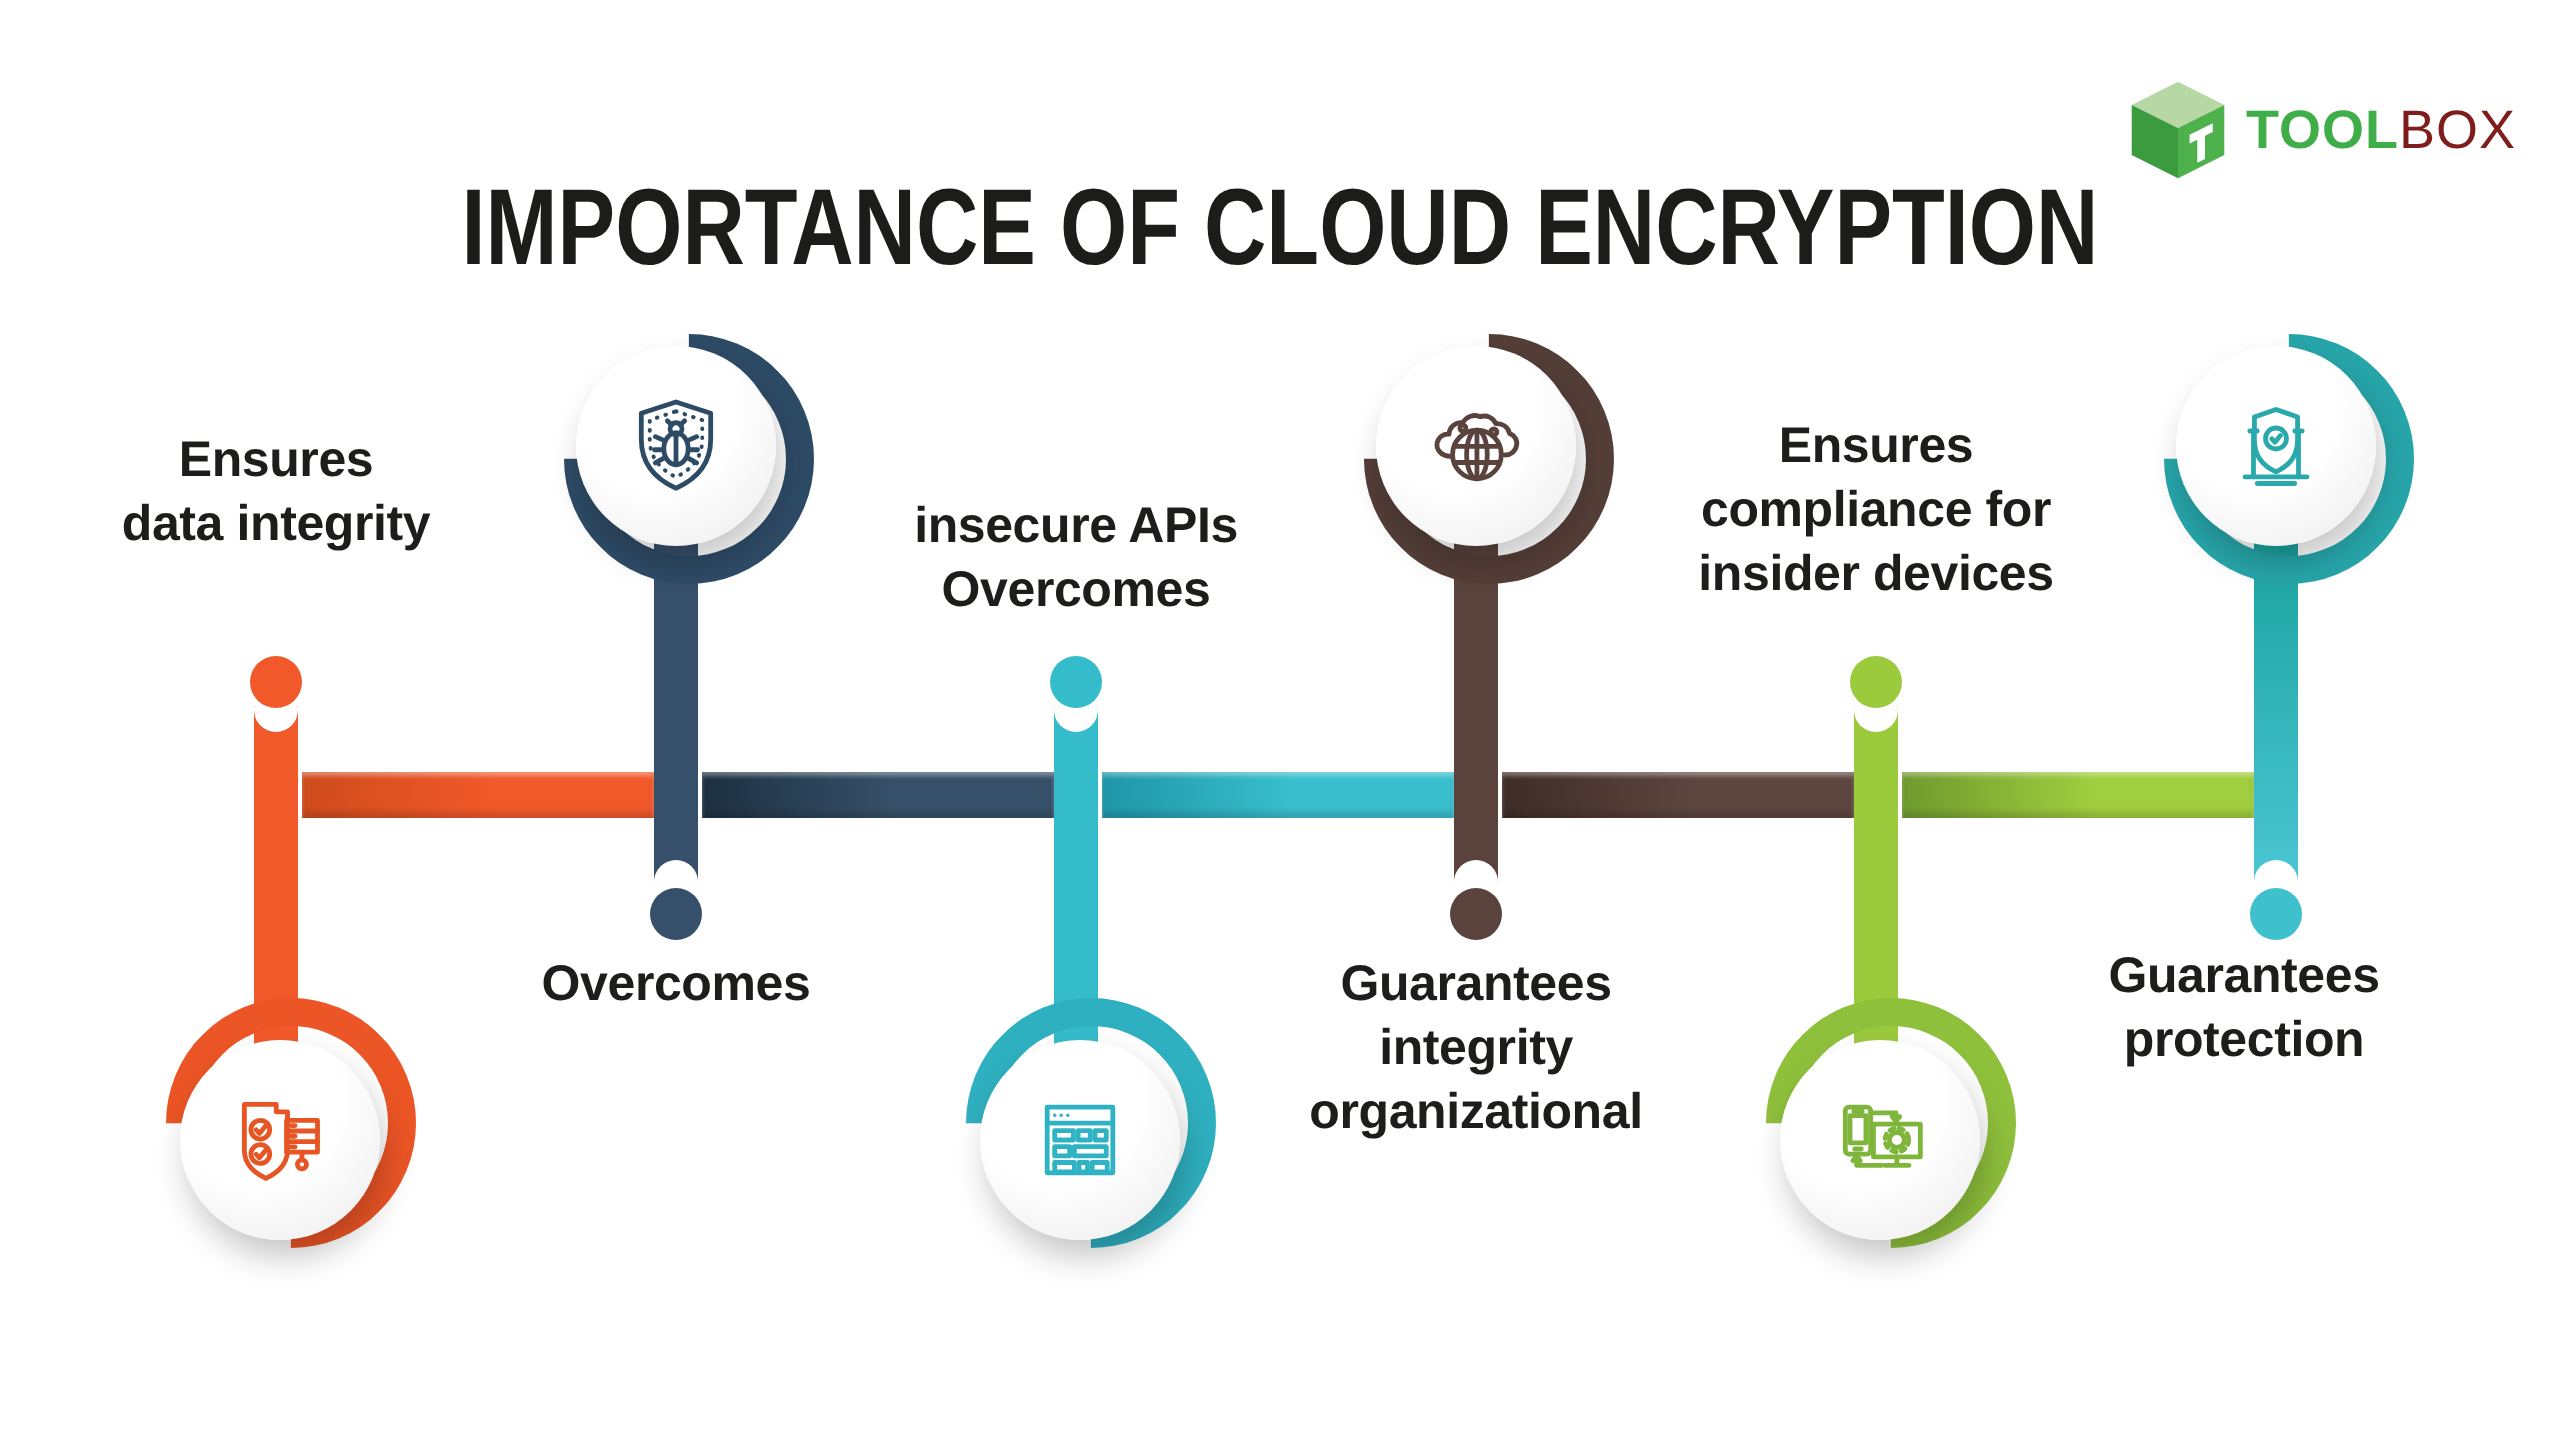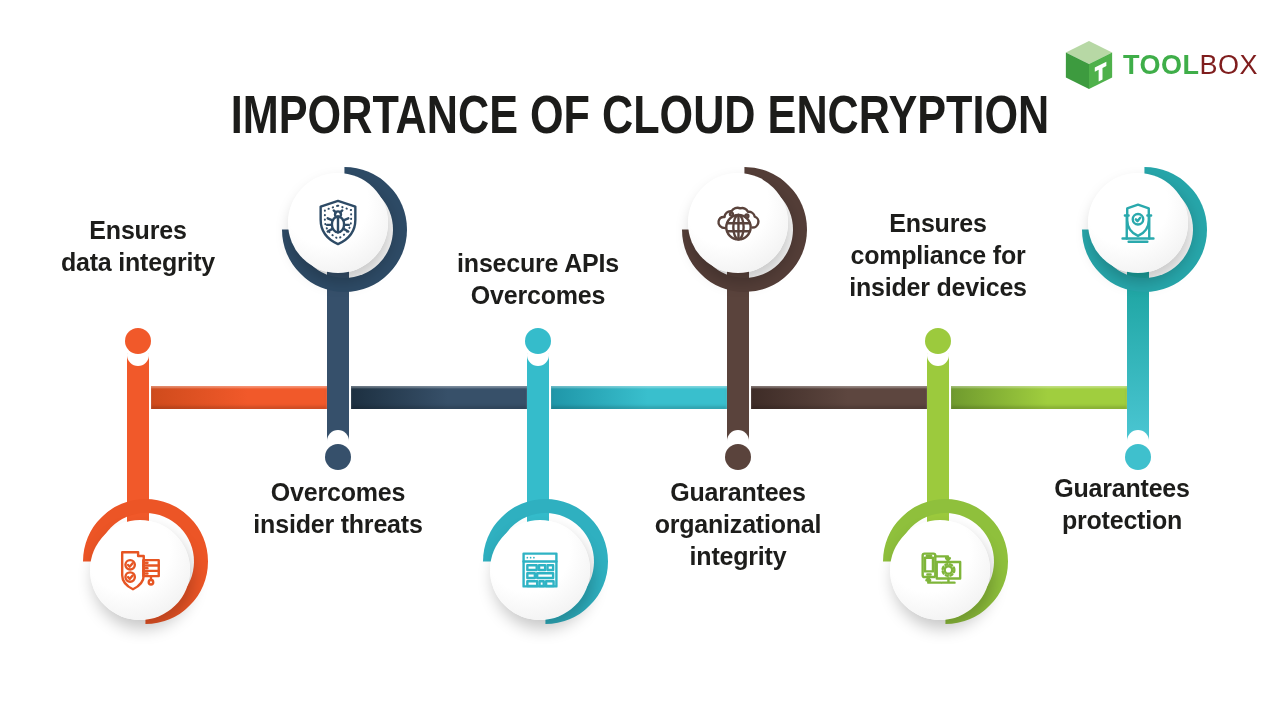--- a/index.html
+++ b/index.html
@@ -109,21 +109,20 @@
         <path d="M29.8 20.8 L27.4 18.6 M34.2 20.8 L36.6 18.6"></path>
         <path d="M25.5 29 L21 27 M25.5 34 H20.5 M25.5 38.5 L21 41"></path>
         <path d="M38.5 29 L43 27 M38.5 34 H43.5 M38.5 38.5 L43 41"></path>
       </svg>
     </div>
     <div class="stem" style="left:327px;top:268px;height:173px;"></div>
     <div class="notch" style="left:327px;top:430px;"></div>
     <div class="dot" style="left:325px;top:444px;"></div>
     <div class="label" style="left:208px;top:476px;">
       <span>Overcomes</span>
-      <span>insider threats</span>
     </div>
   </div>
 
   <div class="n3">
     <div class="label" style="left:408px;top:247px;">
       <span>insecure APIs</span>
       <span>Overcomes</span>
     </div>
     <div class="dot" style="left:525px;top:328px;"></div>
     <div class="stem" style="left:527px;top:353px;height:217px;"></div>
@@ -158,22 +157,22 @@
         <path d="M32.5 23.5 V49.5 M20.6 32.2 H44.4 M20.6 40.8 H44.4"></path>
         <circle cx="25" cy="22.5" r="1.6"></circle>
           <circle cx="41.5" cy="24.5" r="1.6"></circle>
       </svg>
     </div>
     <div class="stem" style="left:727px;top:268px;height:173px;"></div>
     <div class="notch" style="left:727px;top:430px;"></div>
     <div class="dot" style="left:725px;top:444px;"></div>
     <div class="label" style="left:608px;top:476px;">
       <span>Guarantees</span>
+      <span>integrity</span>
       <span>organizational</span>
-      <span>integrity</span>
     </div>
   </div>
 
   <div class="n5">
     <div class="label" style="left:808px;top:207px;">
       <span>Ensures</span>
       <span>compliance for</span>
       <span>insider devices</span>
     </div>
     <div class="dot" style="left:925px;top:328px;"></div>

